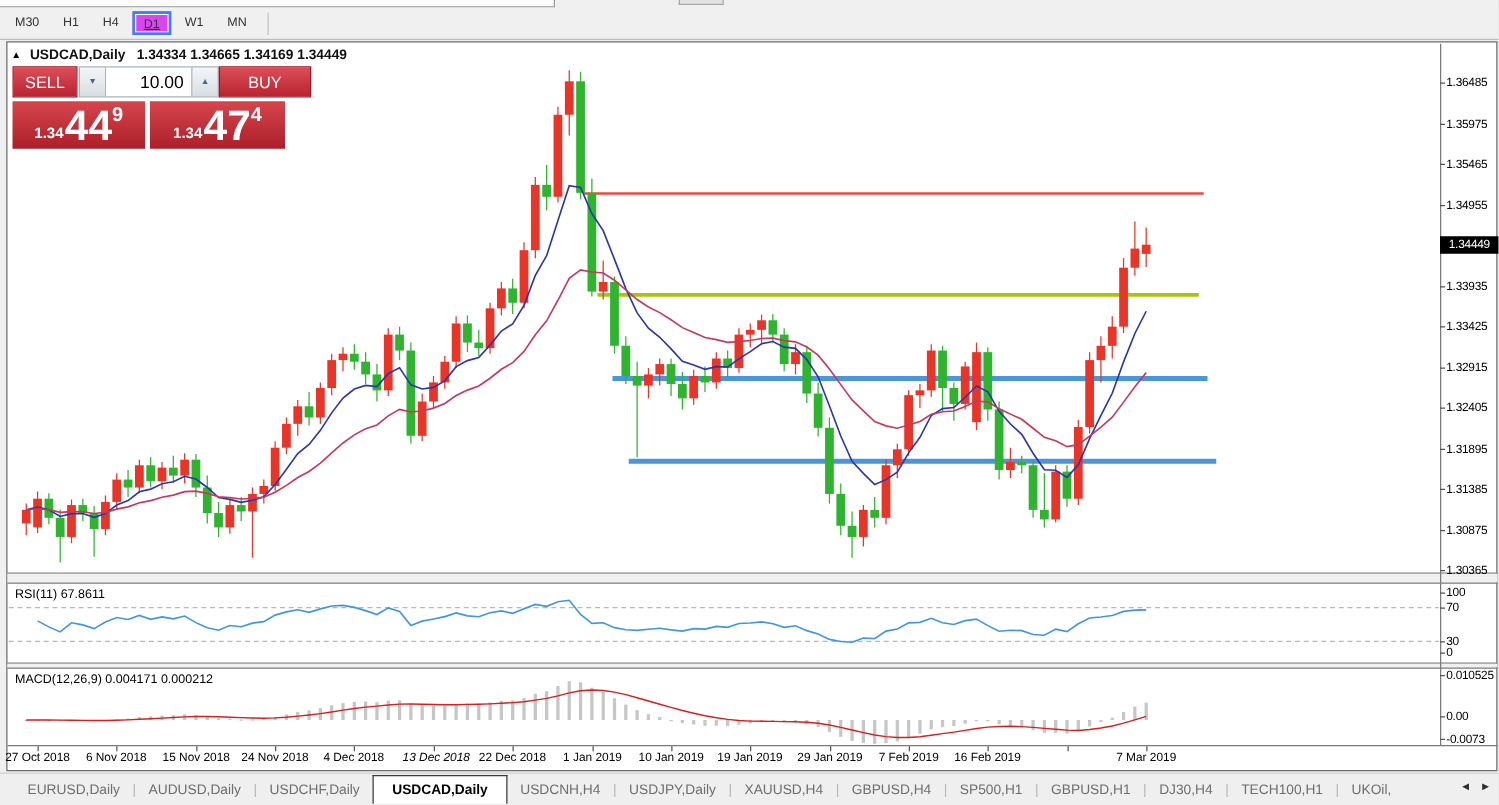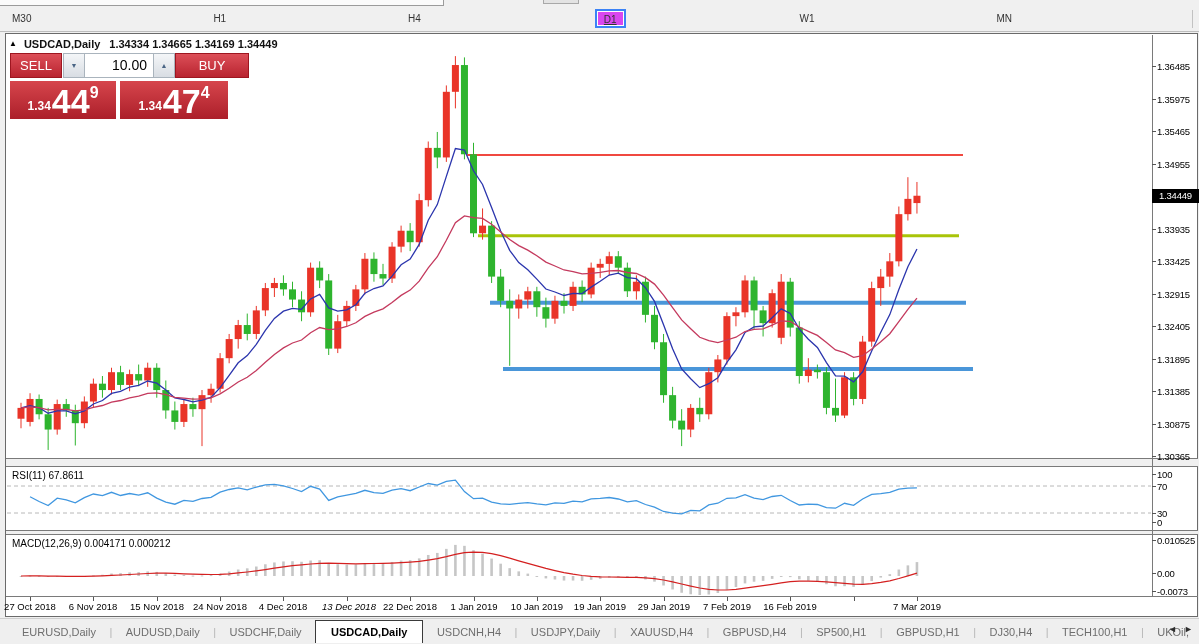--- a/index.html
+++ b/index.html
@@ -1,18 +1,18 @@
 <!DOCTYPE html>
 <html><head>
 <meta charset="utf-8">
 <style>
   html,body{margin:0;padding:0;background:#d8d8d8;}
   *{box-sizing:border-box;font-family:"Liberation Sans","DejaVu Sans",sans-serif;}
   #stage{position:relative;width:1199px;height:644px;background:#f0f0f0;overflow:hidden;}
-  .abs{position:absolute;justify-content:space-between;}
+  .abs{position:absolute;}
   
   #strip1{left:0;top:0;width:444px;height:6px;background:#fbfbfb;border-right:1px solid #9b9b9b;border-bottom:1px solid #9b9b9b;}
   #strip2{left:543px;top:0;width:36px;height:4px;background:#e3e3e3;border:1px solid #a8a8a8;border-top:none;}
   
   #tfbar{left:0;top:6px;width:1199px;height:26px;background:#f0f0f0;border-bottom:1px solid #bdbdbd;display:flex;align-items:center;padding-left:4px;}
   .tfbtn{height:19px;line-height:18px;padding:0 7px;margin-right:3px;font-size:10px;color:#333;border:1px solid transparent;cursor:default;}
   .tfbtn.active{background:#d946ef;border:2px solid #3b82f6;box-shadow:inset 0 0 0 1px #fdfdfd;text-decoration:underline;}
   .tfsep{width:1px;height:18px;background:#c2c2c2;margin:0 6px;}
   
   #chartwin{left:5px;top:33px;width:1193px;height:584px;background:#ffffff;border:1px solid #6a6a6a;}

